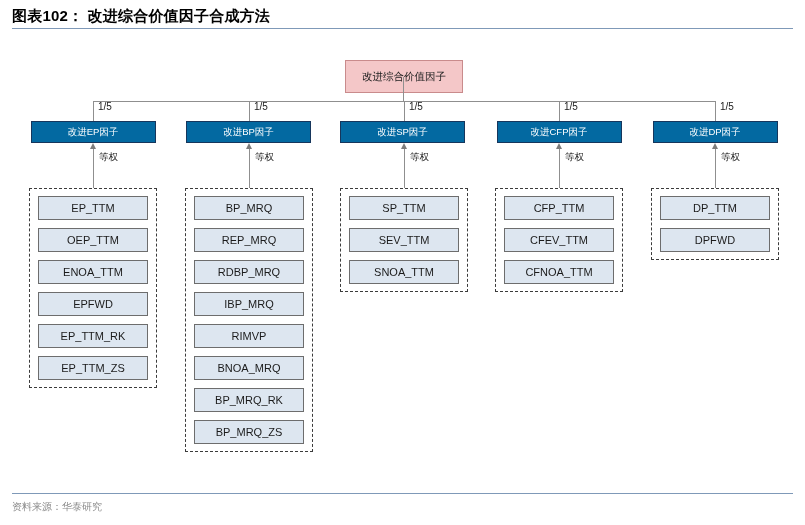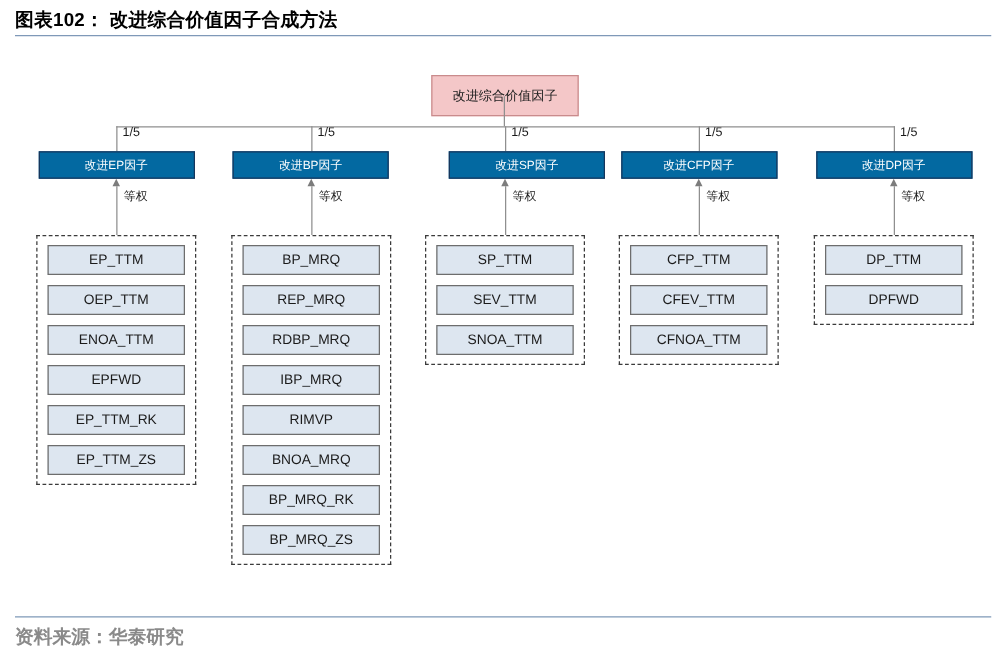--- a/index.html
+++ b/index.html
@@ -19,21 +19,21 @@
   .rule-top{
     position:absolute;left:12px;top:28px;width:781px;height:1px;
     background:#7f99b8;
   }
   .rule-bottom{
     position:absolute;left:12px;top:493px;width:781px;height:1px;
     background:#7f99b8;
   }
   .footer{
     position:absolute;left:12px;top:500px;
-    font-size:15px;color:#8a8a8a;white-space:nowrap;font-weight:bold;
+    font-size:10px;color:#8a8a8a;white-space:nowrap;
   }
 
   
   .root-node{
     position:absolute;left:345px;top:44px;width:118px;height:33px;
     background:#f4c7c8;border:1px solid #c98b8c;
     display:flex;align-items:center;justify-content:center;
     font-size:10.5px;color:#222;box-sizing:border-box;margin-top:16px;
   }
   .lvl2-node{
@@ -143,21 +143,21 @@
         </div>
         <div class="leaf">
           <span>BP_MRQ_RK</span>
         </div>
         <div class="leaf">
           <span>BP_MRQ_ZS</span>
         </div>
       </div>
       <div class="vline" style="left: 404px; top: 101px; height: 20px;"></div>
       <div class="edge-label" style="left: 409px; top: 101px;">1/5</div>
-      <div class="lvl2-node" style="left: 359px;">
+      <div class="lvl2-node" style="left: 340px;">
         <span>改进SP因子</span>
       </div>
       <div class="vline" style="left: 404px; top: 149px; height: 39px;"></div>
       <div class="arrow-up" style="left: 401px; top: 143px;"></div>
       <div class="weight-label" style="left: 410px; top: 151px;">等权</div>
       <div class="group" style="left: 340px; top: 188px; width: 128px;">
         <div class="leaf">
           <span>SP_TTM</span>
         </div>
         <div class="leaf">

